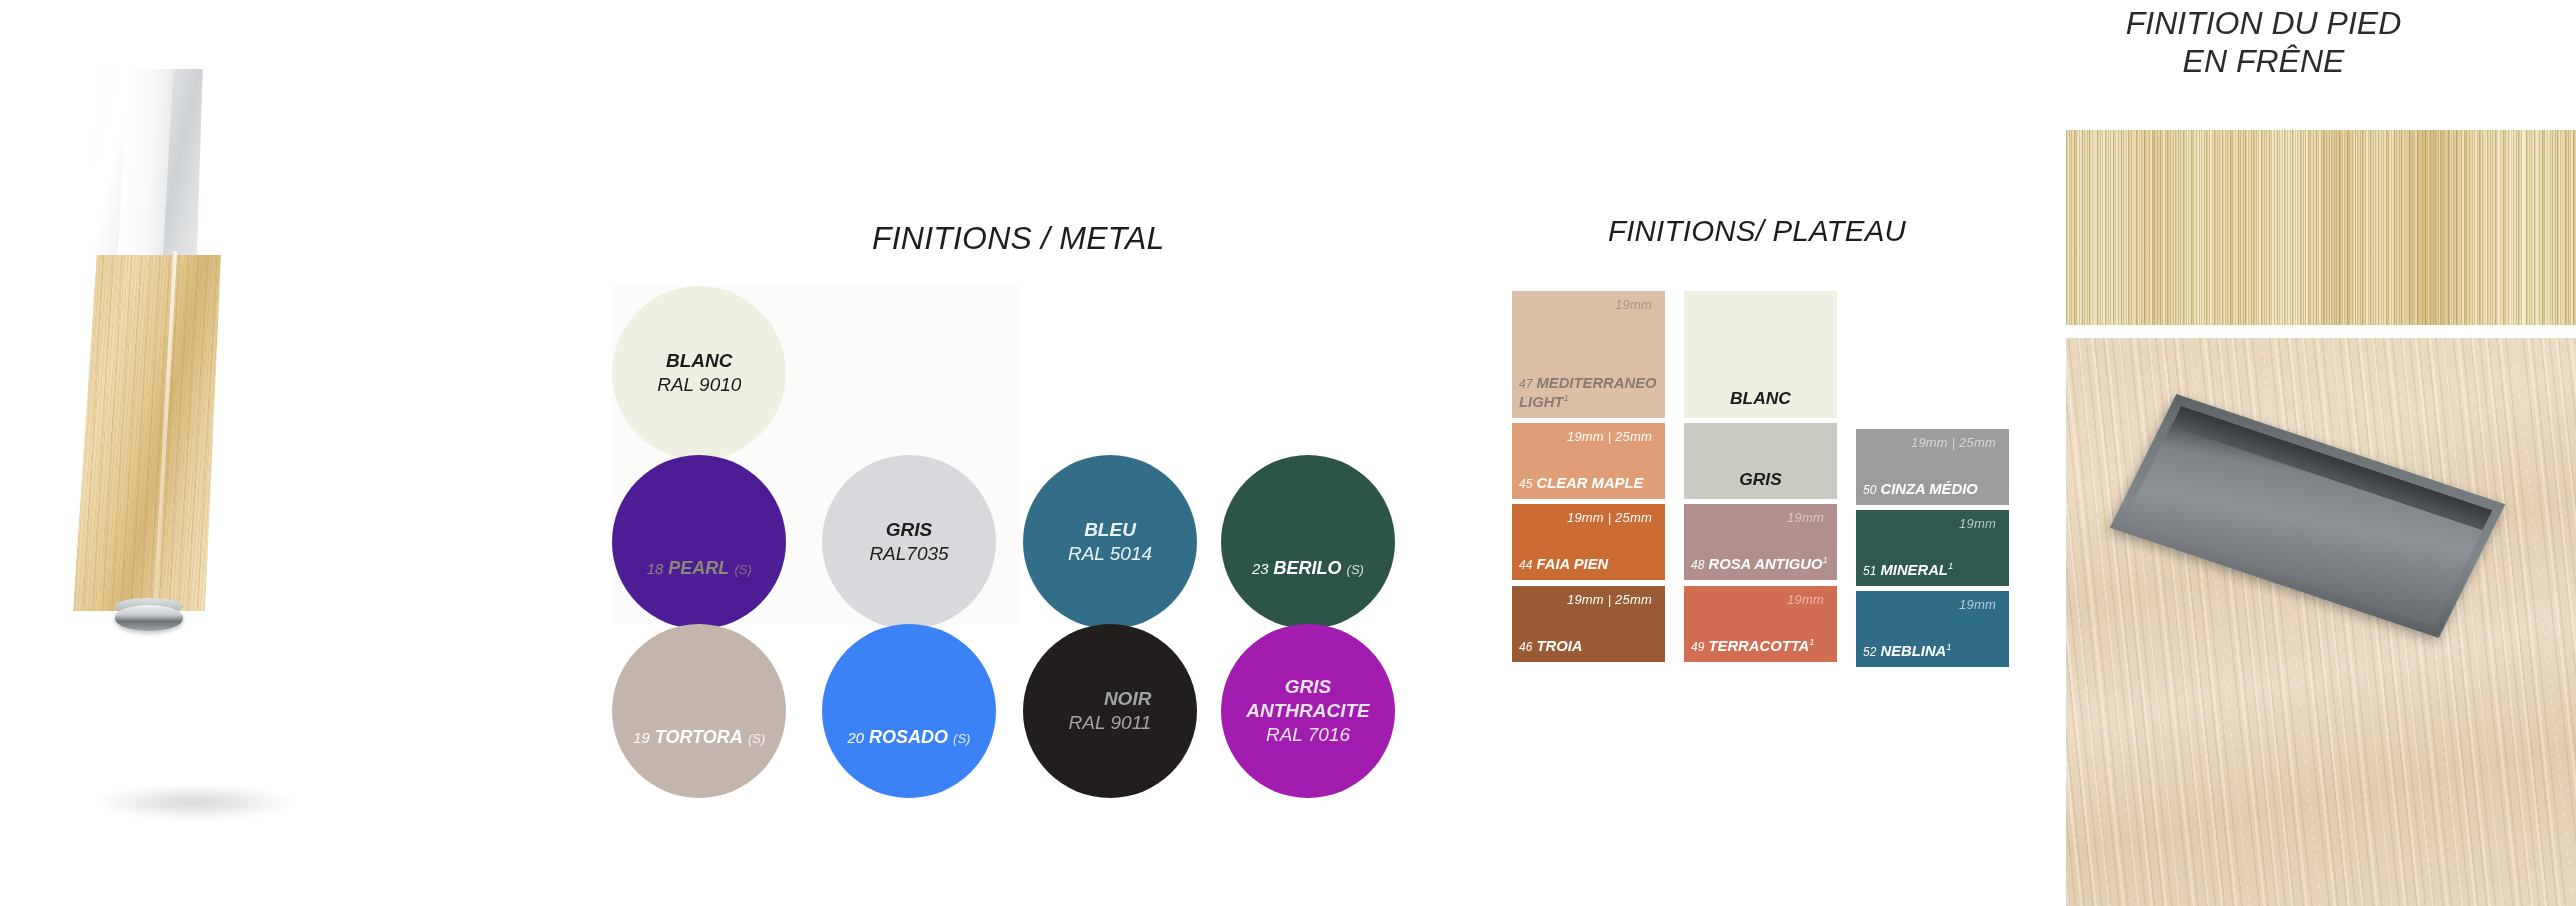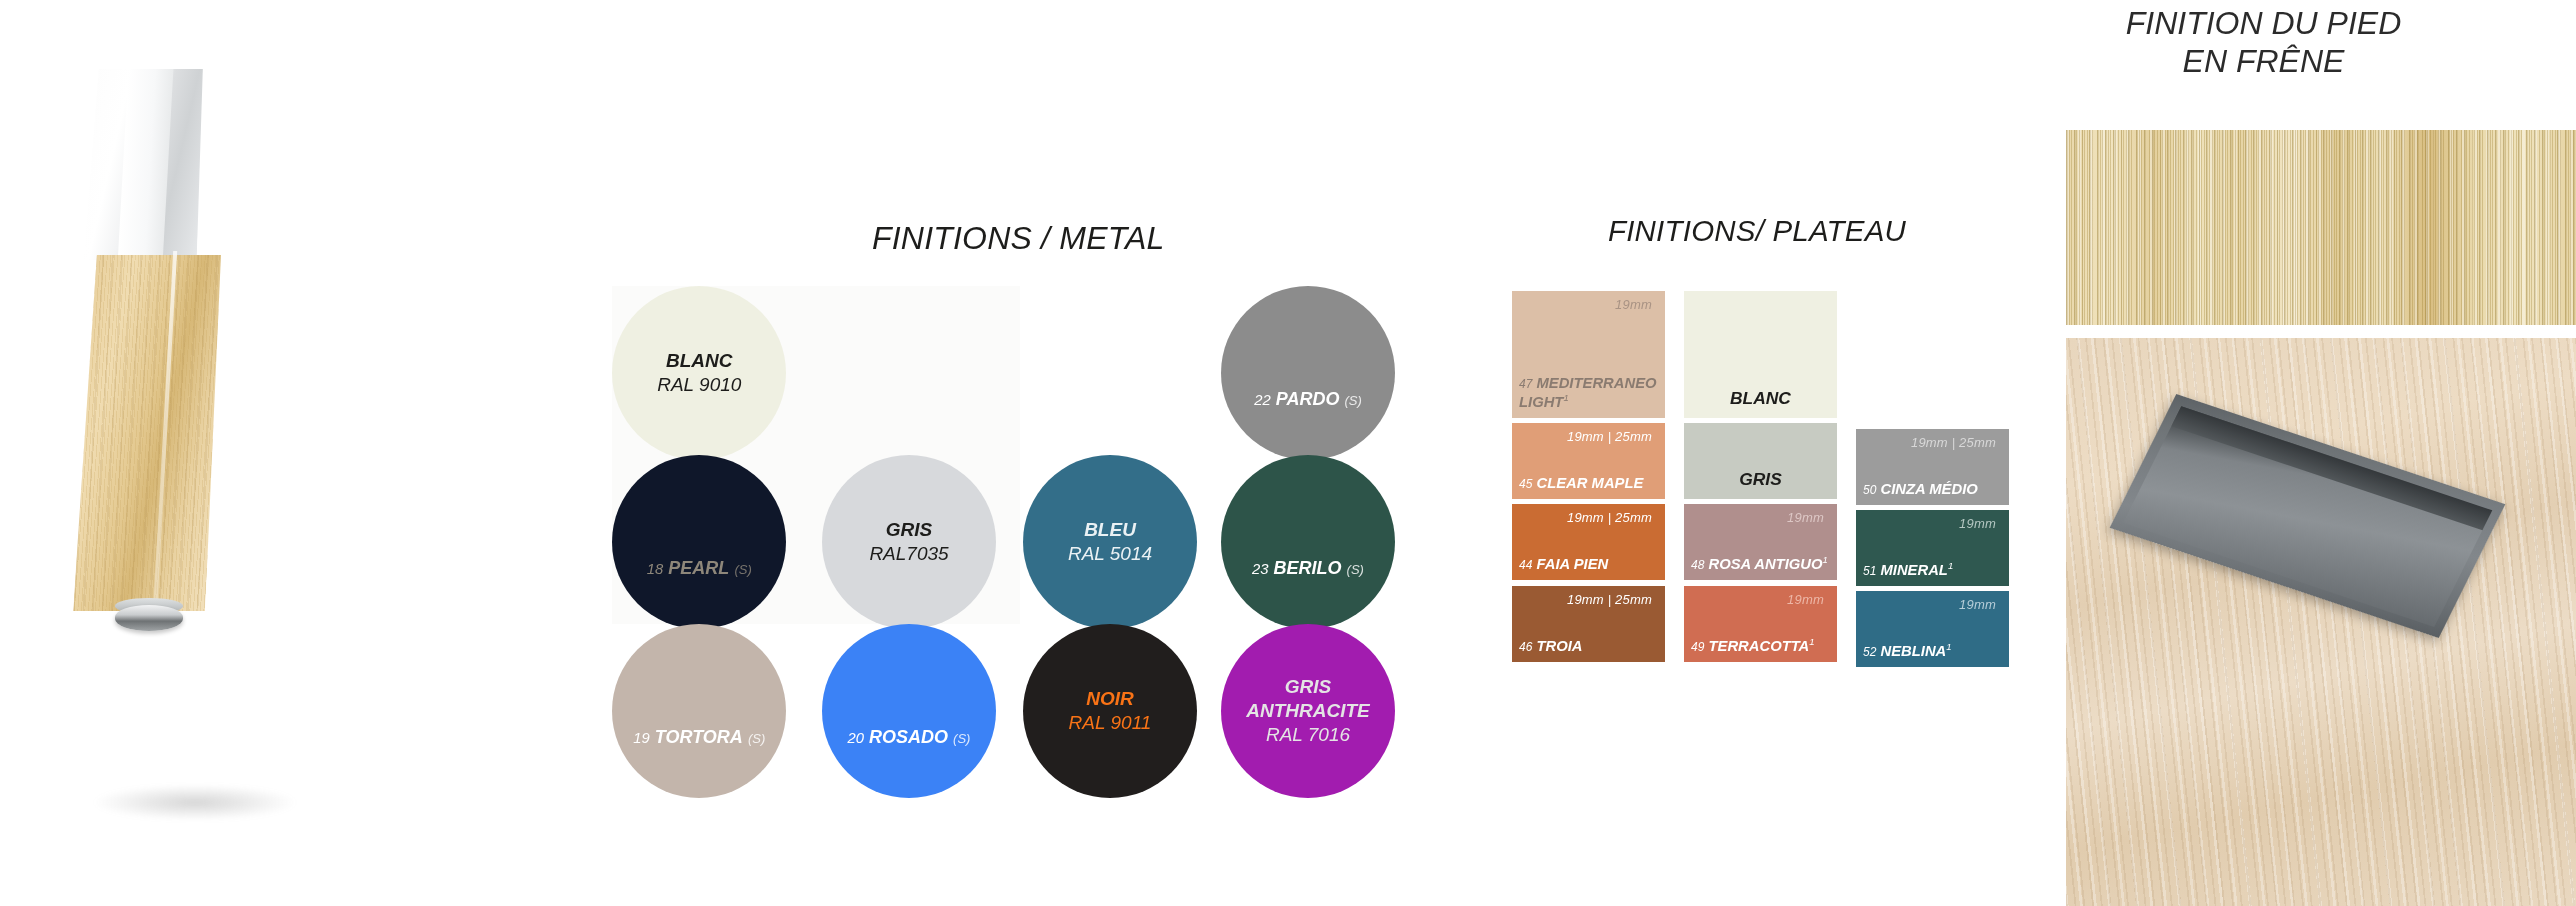--- a/index.html
+++ b/index.html
@@ -192,42 +192,39 @@
   <div>FINITION DU PIED</div>
   <div>EN FRÊNE</div>
 </div>
 
 <div id="metal-group">
   <div class="metal-tint a"></div>
   <div class="circle-grid" id="metal-circles">
       <div class="swatch-circle" style="left: 4.3px; top: 0px; background: rgb(239, 240, 226); color: rgb(29, 29, 27);">
         <span class="cap" style="font-weight: 400;"><span class="nm">BLANC</span><br>RAL 9010</span>
       </div>
-      <div class="swatch-circle low" style="left: 613px; top: 0px; background: rgb(140, 140, 140); color: rgb(255, 255, 255);">
-        <span class="cap"><span class="num">22</span> <span class="nm">PARDO</span> <span class="sfx">(S)</span></span>
-      </div>
-      <div class="swatch-circle low" style="left: 4.3px; top: 169px; background: #0f172a; color: rgb(142, 135, 122);">
+      <div class="swatch-circle low" style="left: 4.3px; top: 169px; background: #4c1d95; color: rgb(142, 135, 122);">
         <span class="cap"><span class="num">18</span> <span class="nm">PEARL</span> <span class="sfx">(S)</span></span>
       </div>
       <div class="swatch-circle" style="left: 214px; top: 169px; background: rgb(215, 217, 220); color: rgb(29, 29, 27);">
         <span class="cap" style="font-weight: 400;"><span class="nm">GRIS</span><br>RAL7035</span>
       </div>
       <div class="swatch-circle" style="left: 415px; top: 169px; background: rgb(51, 110, 137); color: rgb(234, 241, 244);">
         <span class="cap" style="font-weight: 400;"><span class="nm">BLEU</span><br>RAL 5014</span>
       </div>
       <div class="swatch-circle low" style="left: 613px; top: 169px; background: rgb(45, 84, 73); color: rgb(255, 255, 255);">
         <span class="cap"><span class="num">23</span> <span class="nm">BERILO</span> <span class="sfx">(S)</span></span>
       </div>
       <div class="swatch-circle low" style="left: 4.3px; top: 338px; background: rgb(195, 181, 171); color: rgb(255, 255, 255);">
         <span class="cap"><span class="num">19</span> <span class="nm">TORTORA</span> <span class="sfx">(S)</span></span>
       </div>
       <div class="swatch-circle low" style="left: 214px; top: 338px; background: #3b82f6; color: rgb(255, 255, 255);">
         <span class="cap"><span class="num">20</span> <span class="nm">ROSADO</span> <span class="sfx">(S)</span></span>
       </div>
-      <div class="swatch-circle" style="left: 415px; top: 338px; background: rgb(33, 30, 29); color: #f97316;">
+      <div class="swatch-circle" style="left: 415px; top: 338px; background: rgb(33, 30, 29); color: #a3a3a3; text-align: right;">
         <span class="cap" style="font-weight: 400;"><span class="nm">NOIR</span><br>RAL 9011</span>
       </div>
       <div class="swatch-circle" style="left: 613px; top: 338px; background: #a21caf; color: rgb(228, 228, 228);">
         <span class="cap" style="font-weight: 400;"><span class="nm">GRIS ANTHRACITE</span><br>RAL 7016</span>
       </div>
     </div>
 </div>
 
 <div id="plateau-grid">
   <div class="pl-col" id="pl-col1" style="left:0px;">

